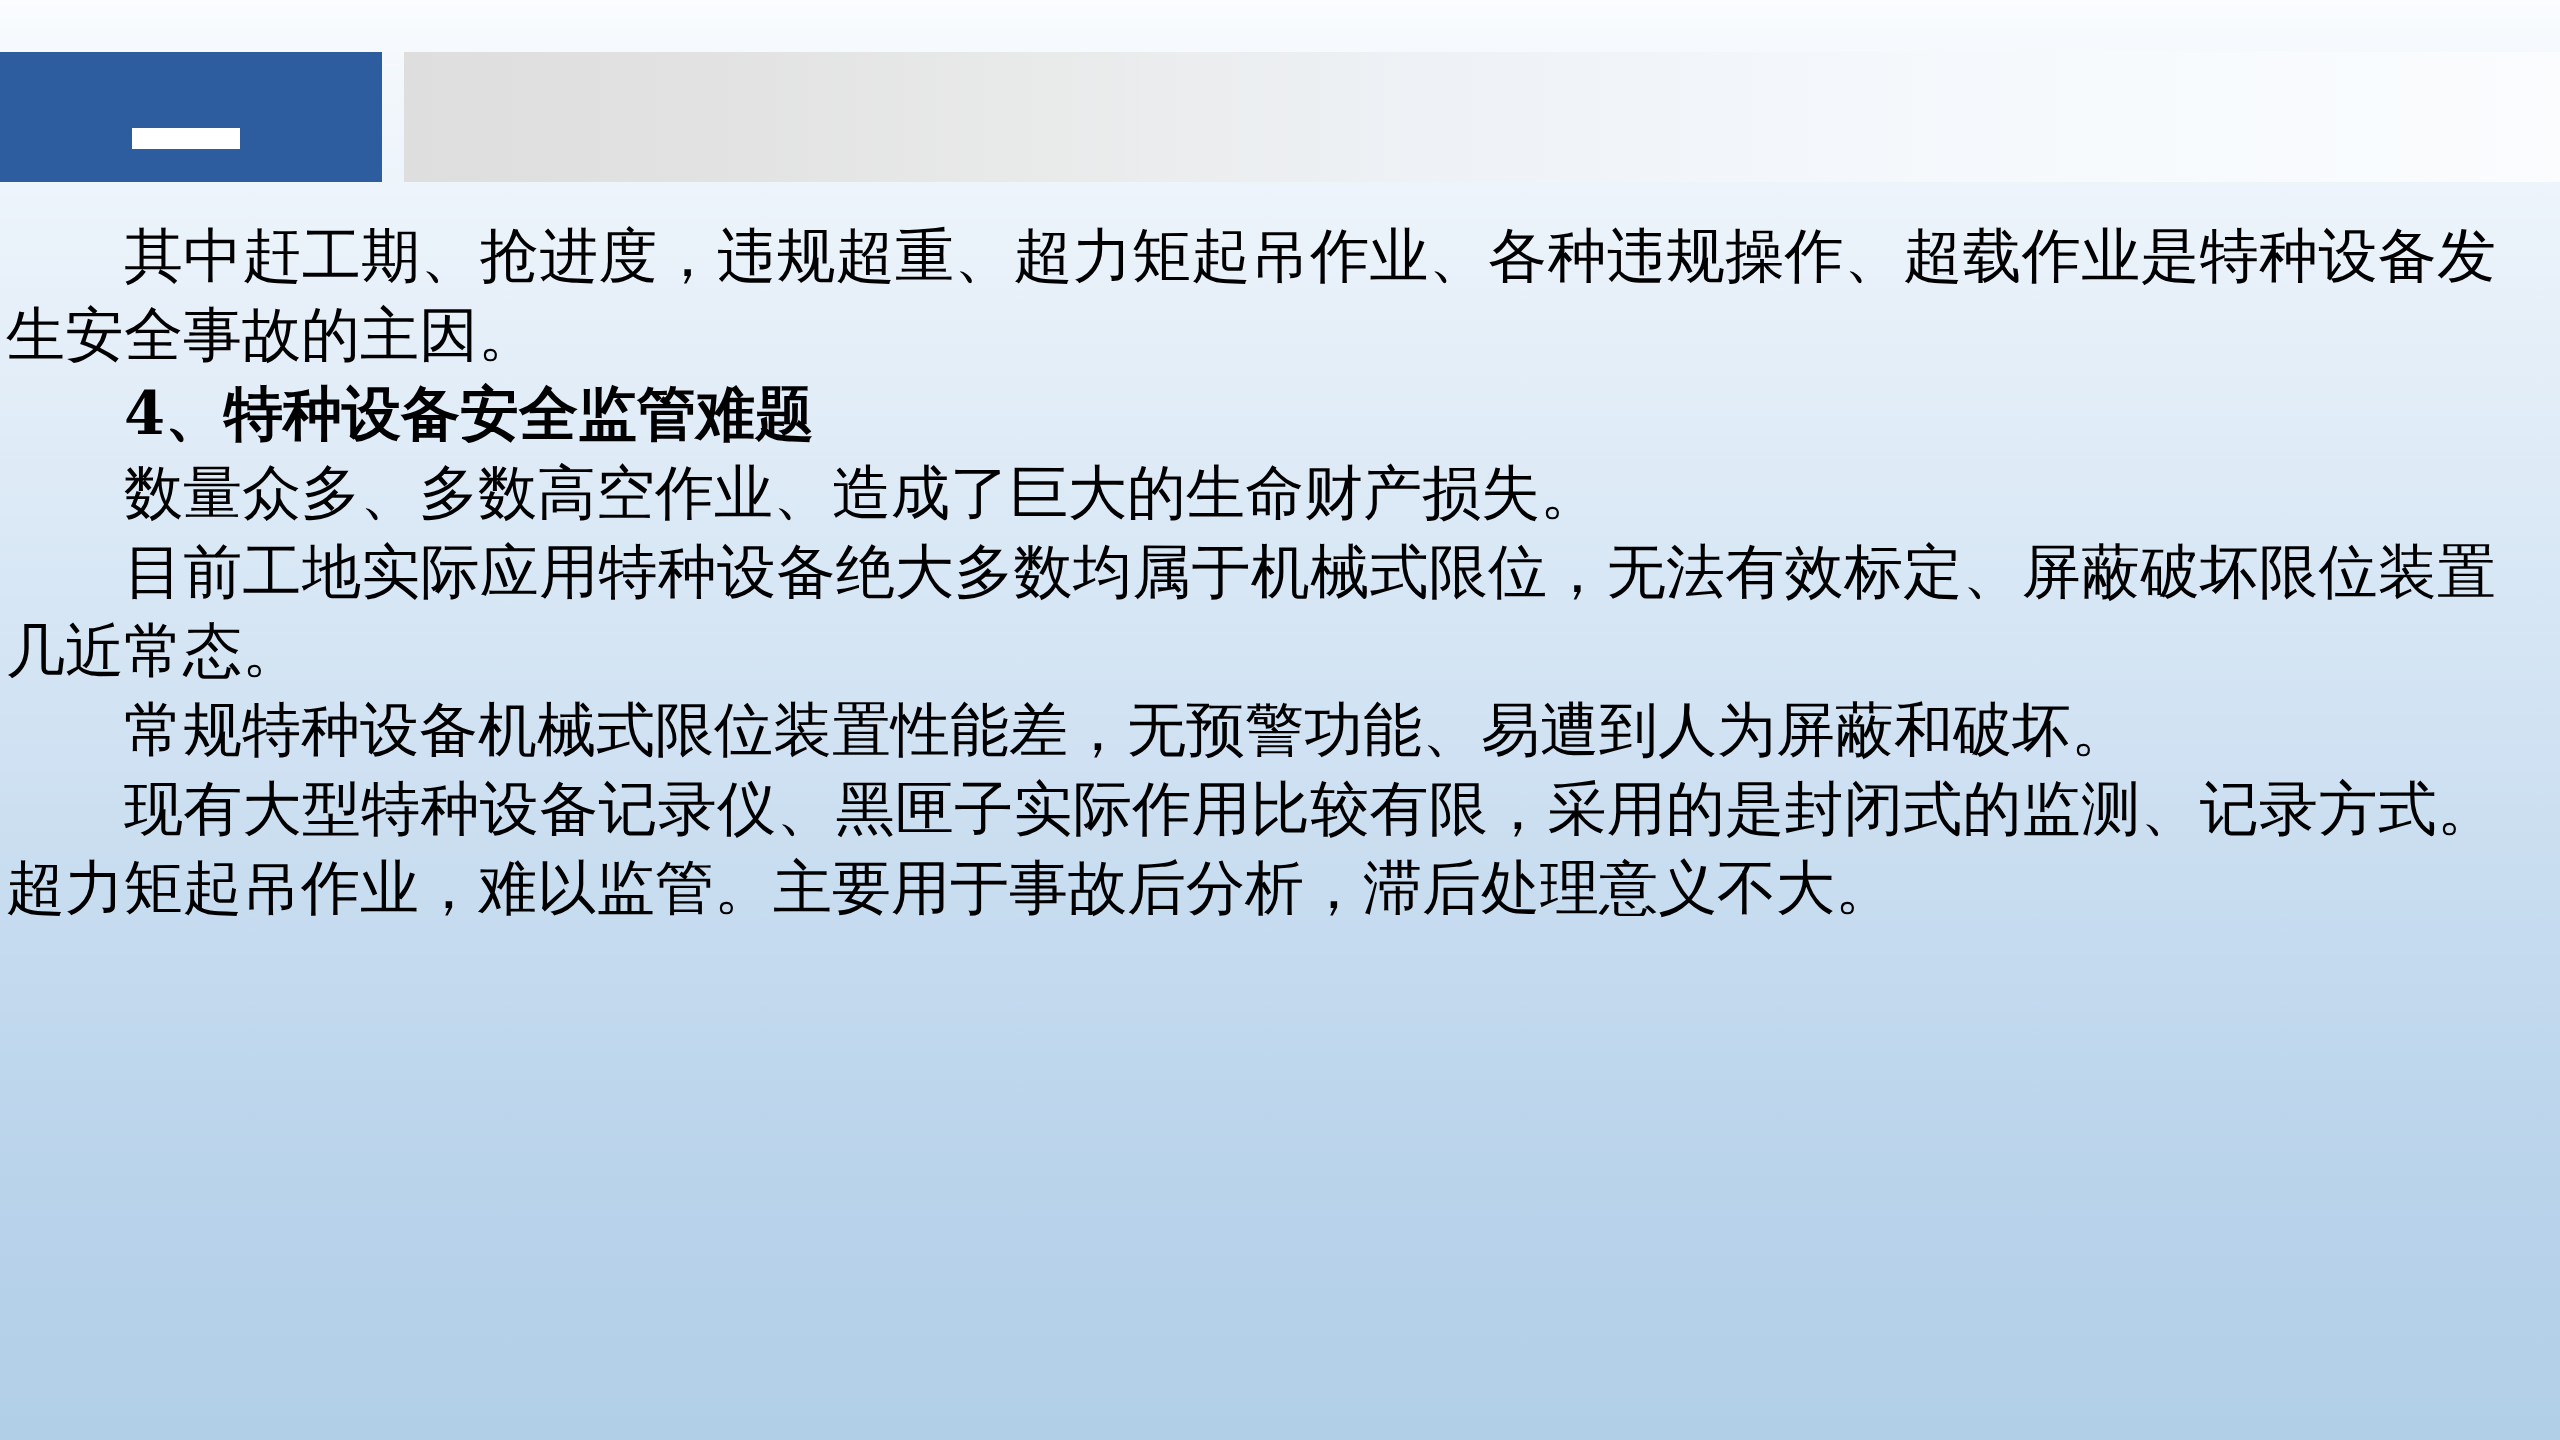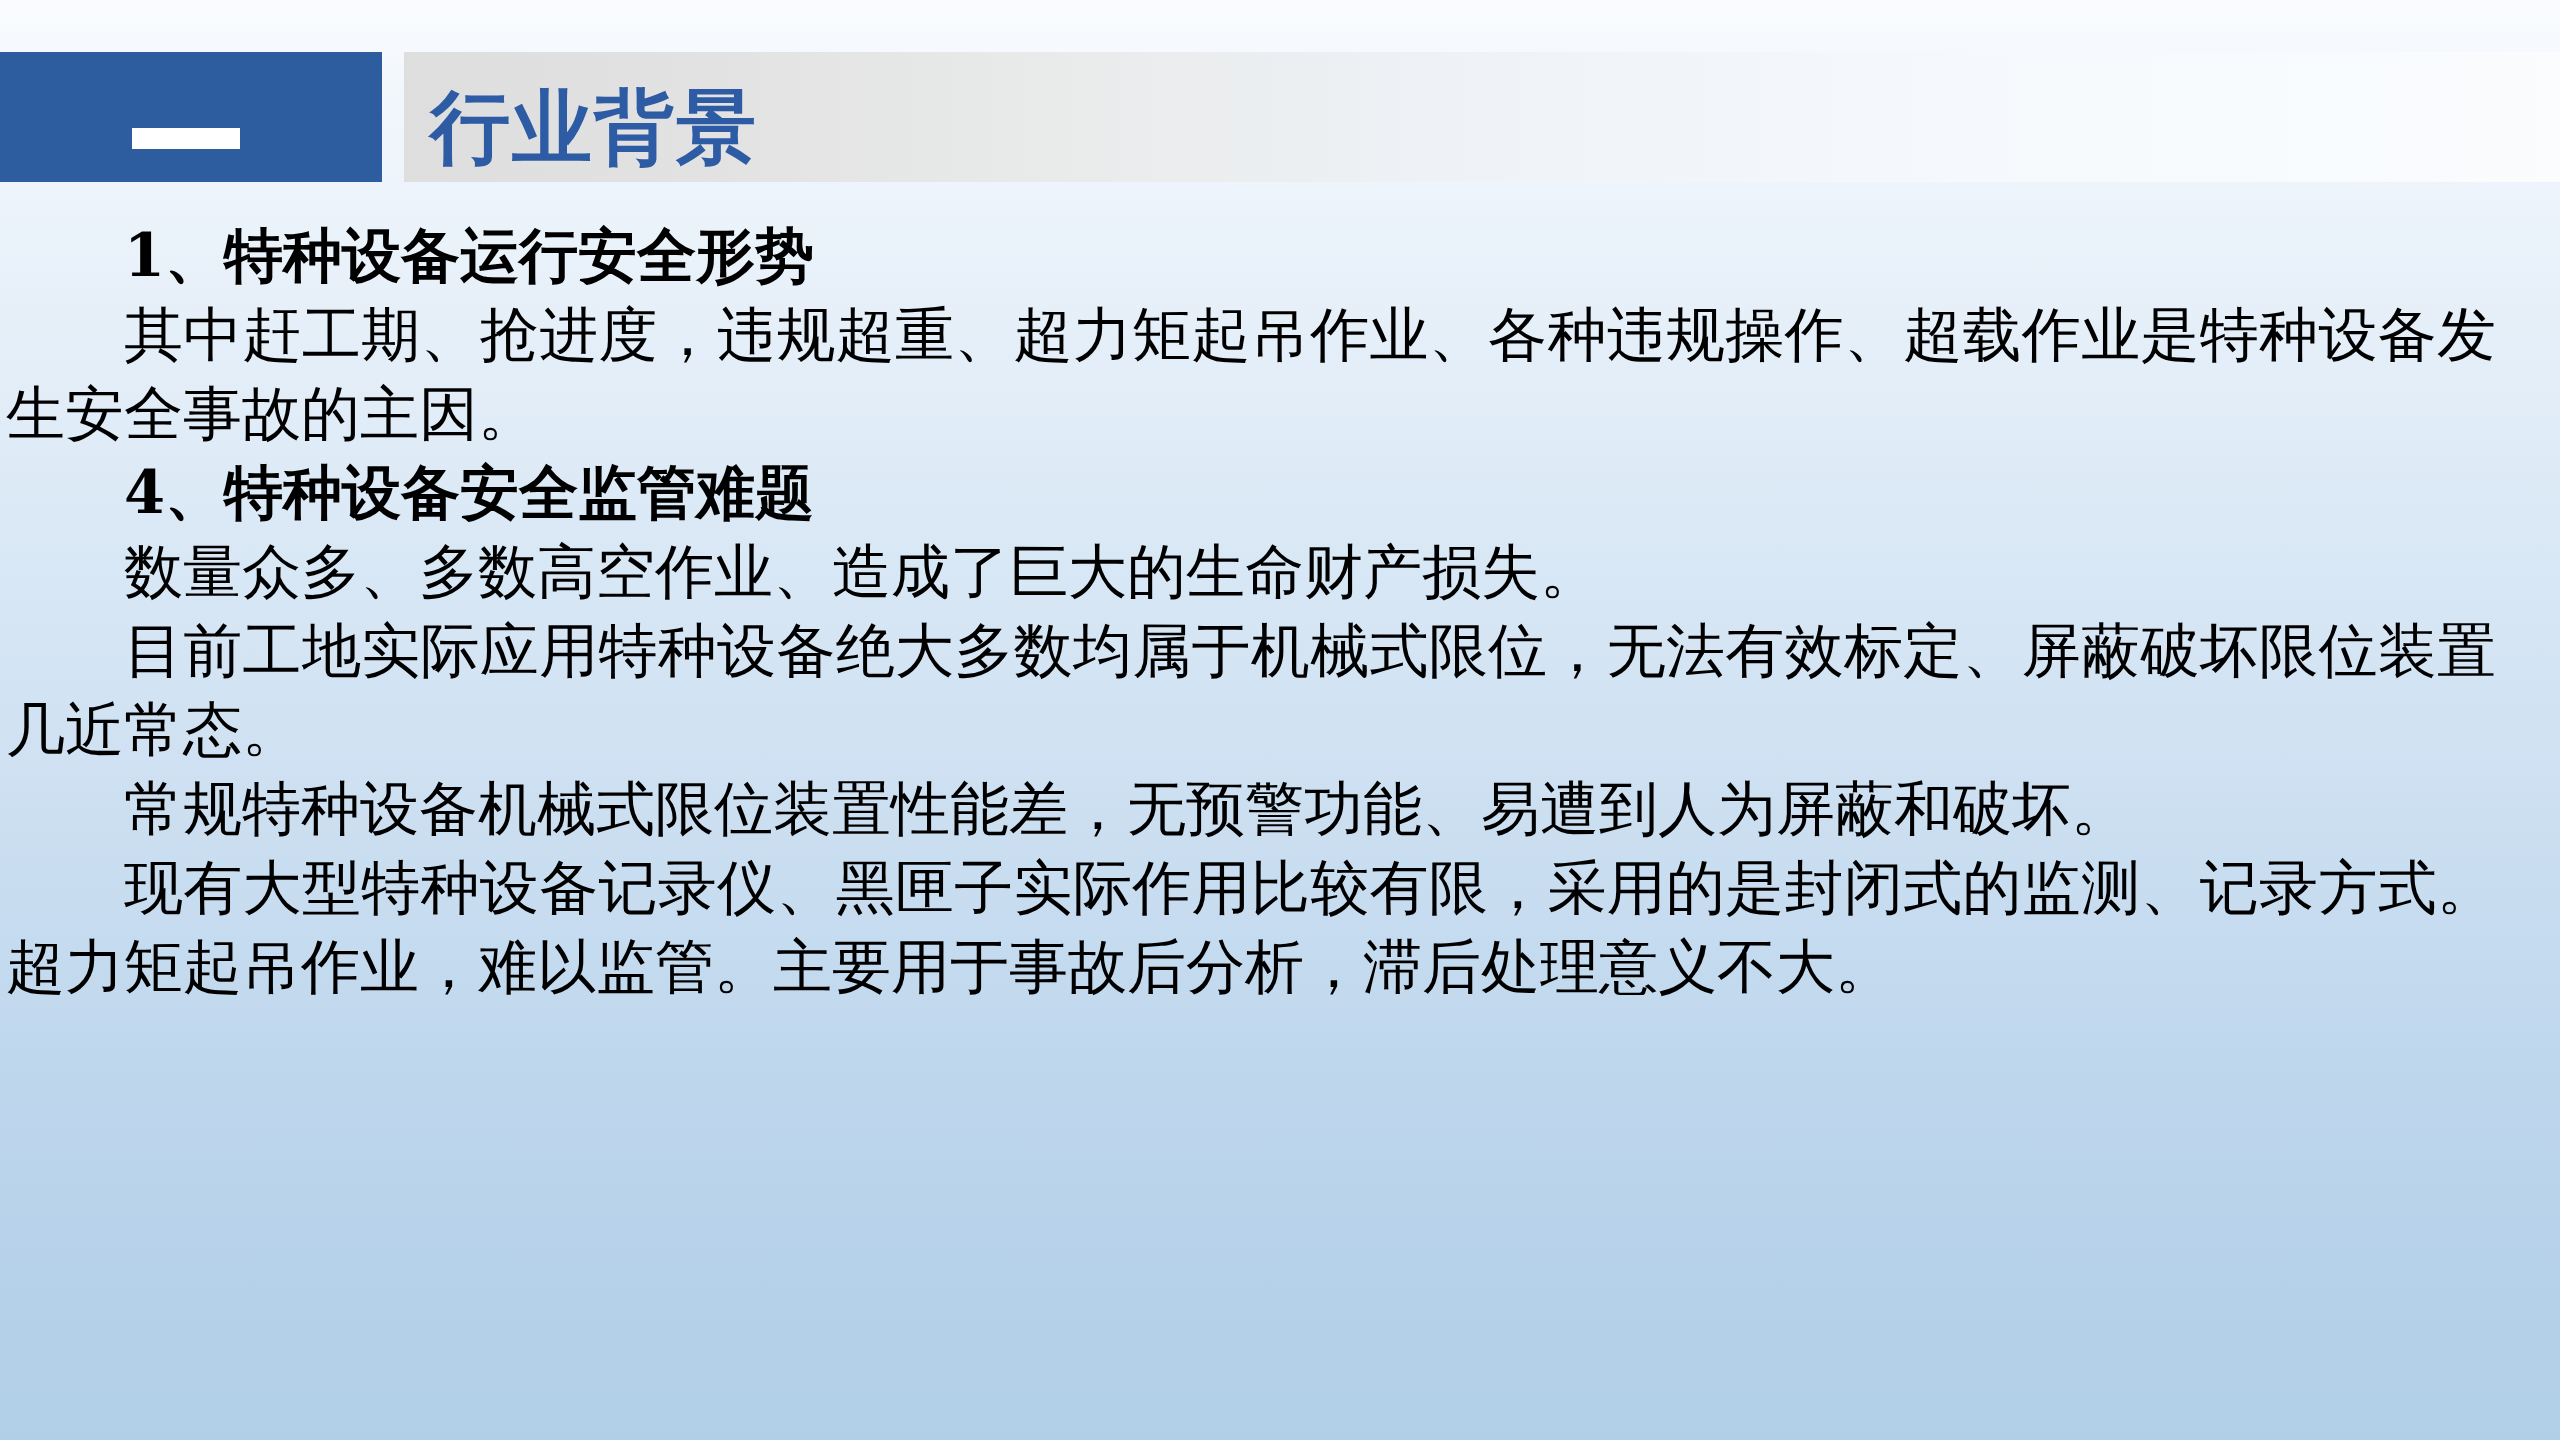--- a/index.html
+++ b/index.html
@@ -116,25 +116,23 @@
 <div id="slide">
 
   <div id="header">
 
     <div id="header-blue-block">
       <div id="header-dash"></div>
     </div>
 
     <div id="header-title-band"></div>
 
-    <div id="header-title-text">行业背景</div>
   </div>
 
   <div id="body-text">
-    <p class="para bold">1、特种设备运行安全形势</p>
     <p class="para">其中赶工期、抢进度，违规超重、超力矩起吊作业、各种违规操作、超载作业是特种设备发生安全事故的主因。</p>
     <p class="para bold">4、特种设备安全监管难题</p>
     <p class="para">数量众多、多数高空作业、造成了巨大的生命财产损失。</p>
     <p class="para">目前工地实际应用特种设备绝大多数均属于机械式限位，无法有效标定、屏蔽破坏限位装置几近常态。</p>
     <p class="para">常规特种设备机械式限位装置性能差，无预警功能、易遭到人为屏蔽和破坏。</p>
     <p class="para">现有大型特种设备记录仪、黑匣子实际作用比较有限，采用的是封闭式的监测、记录方式。超力矩起吊作业，难以监管。主要用于事故后分析，滞后处理意义不大。</p>
   </div>
 
 </div>
 

